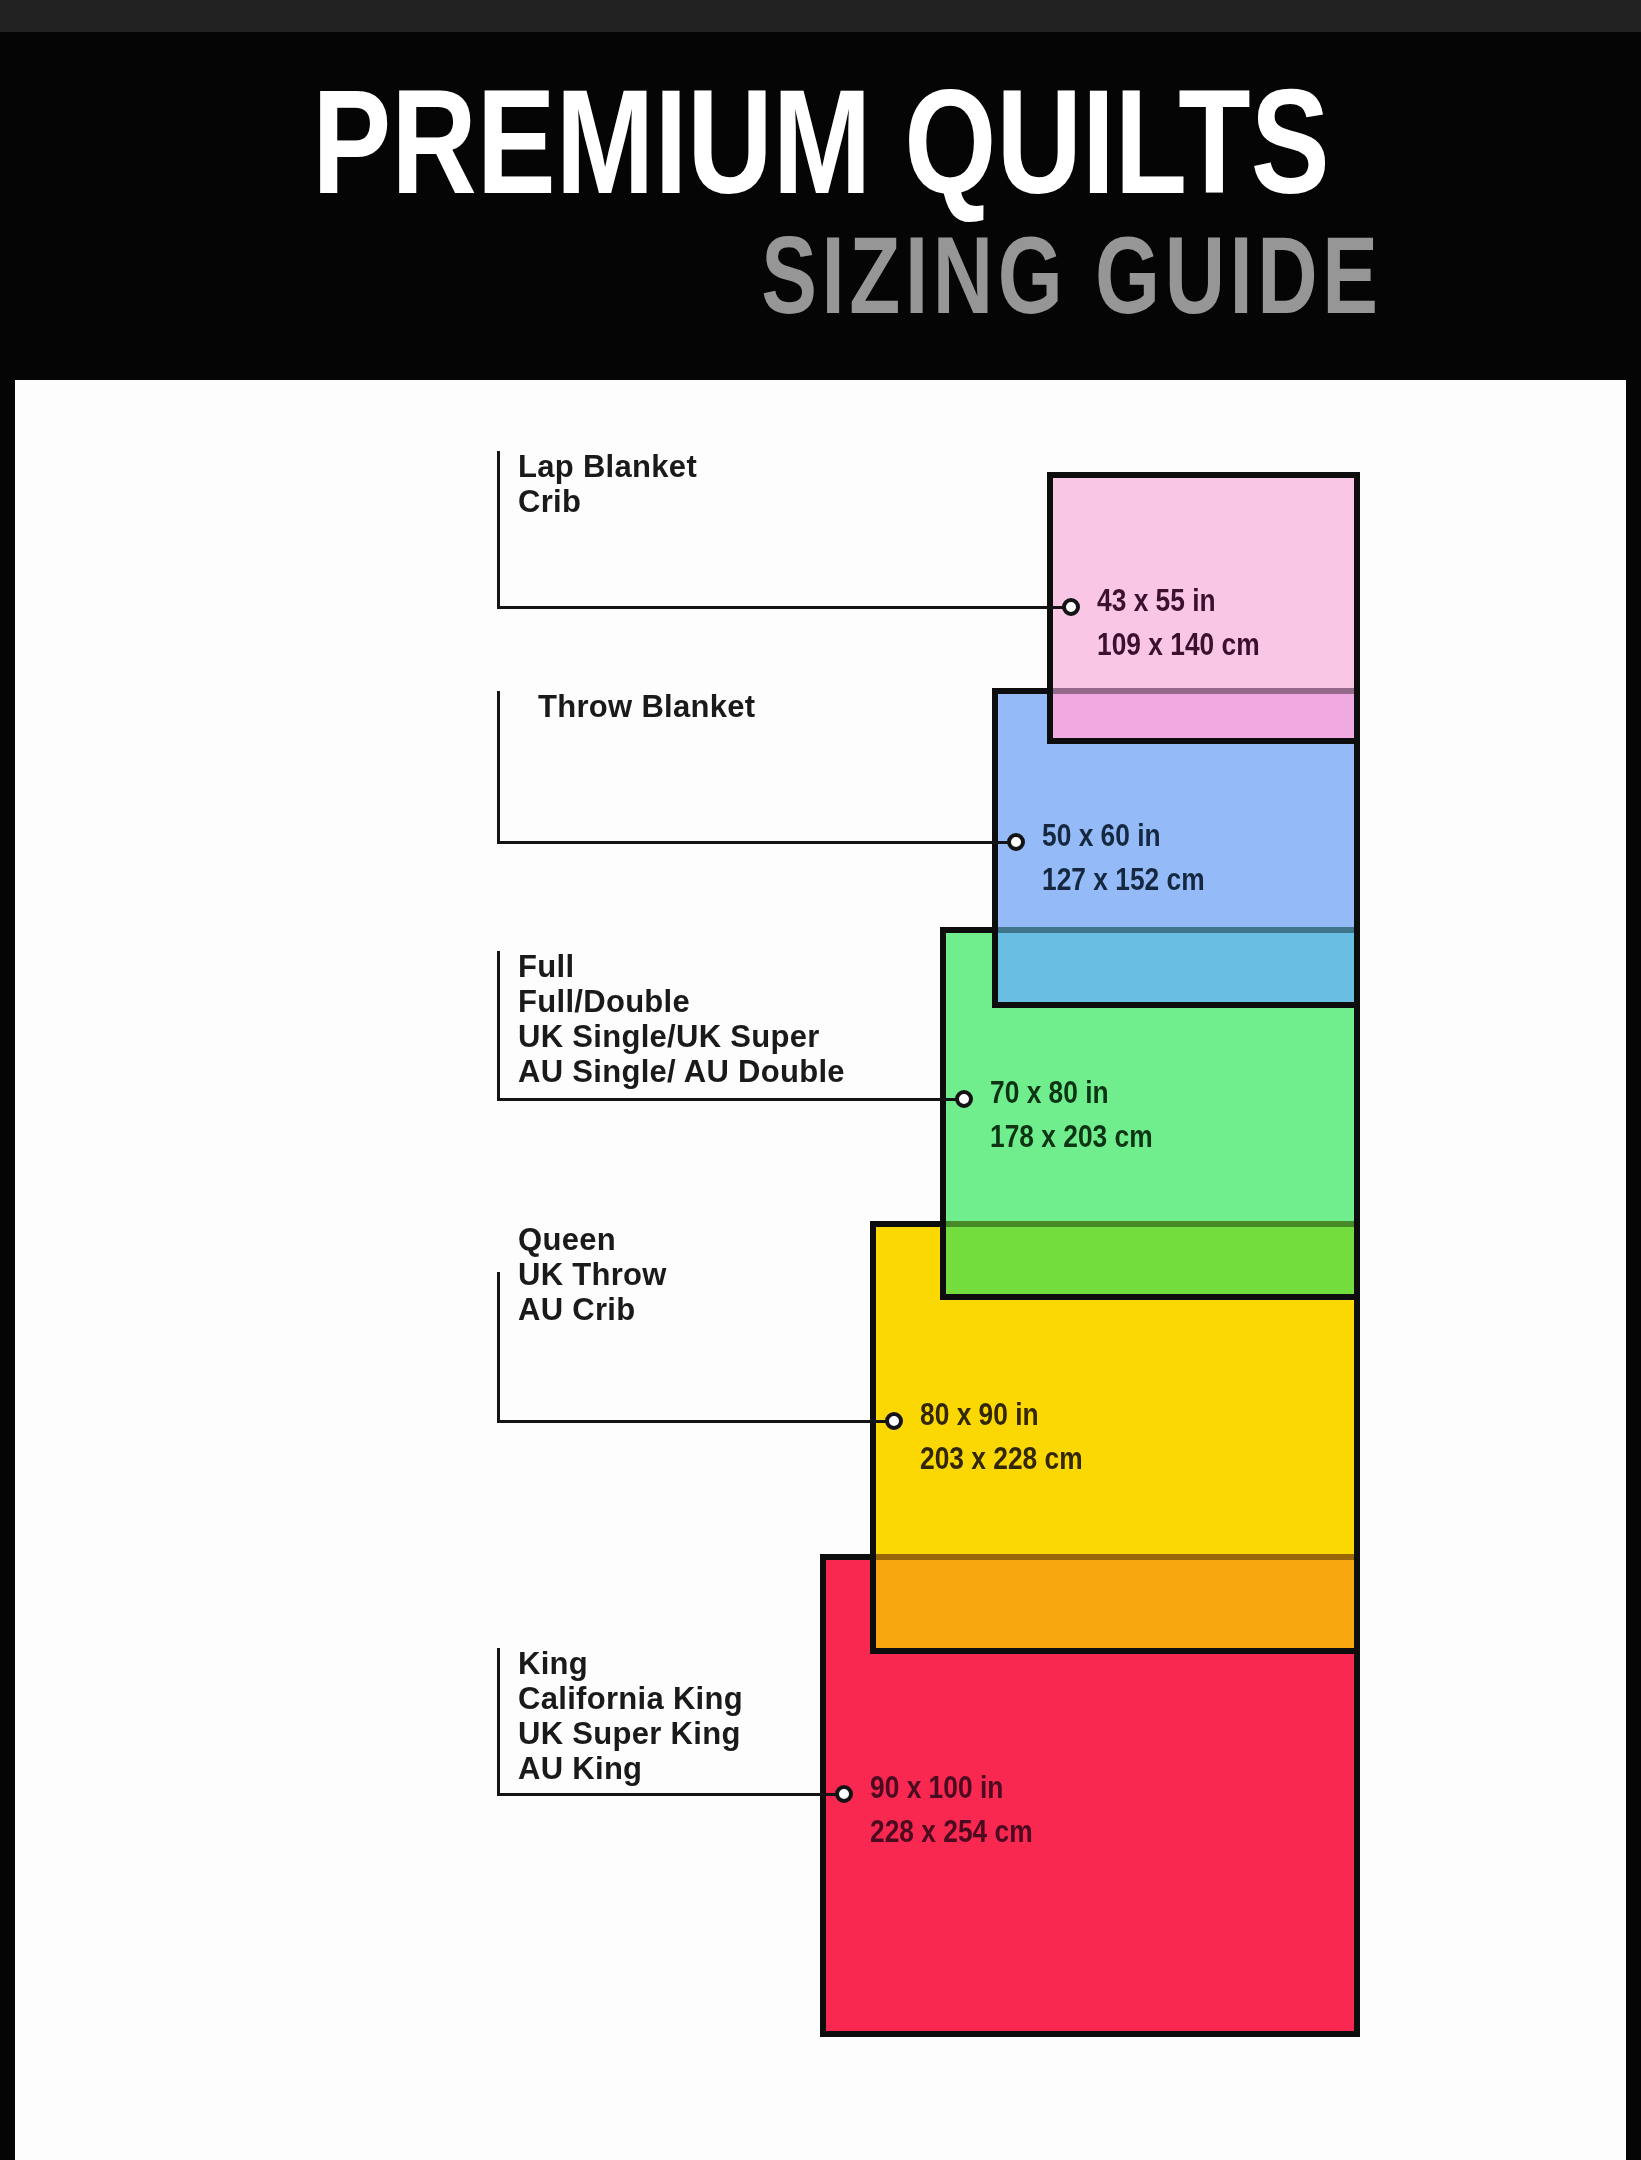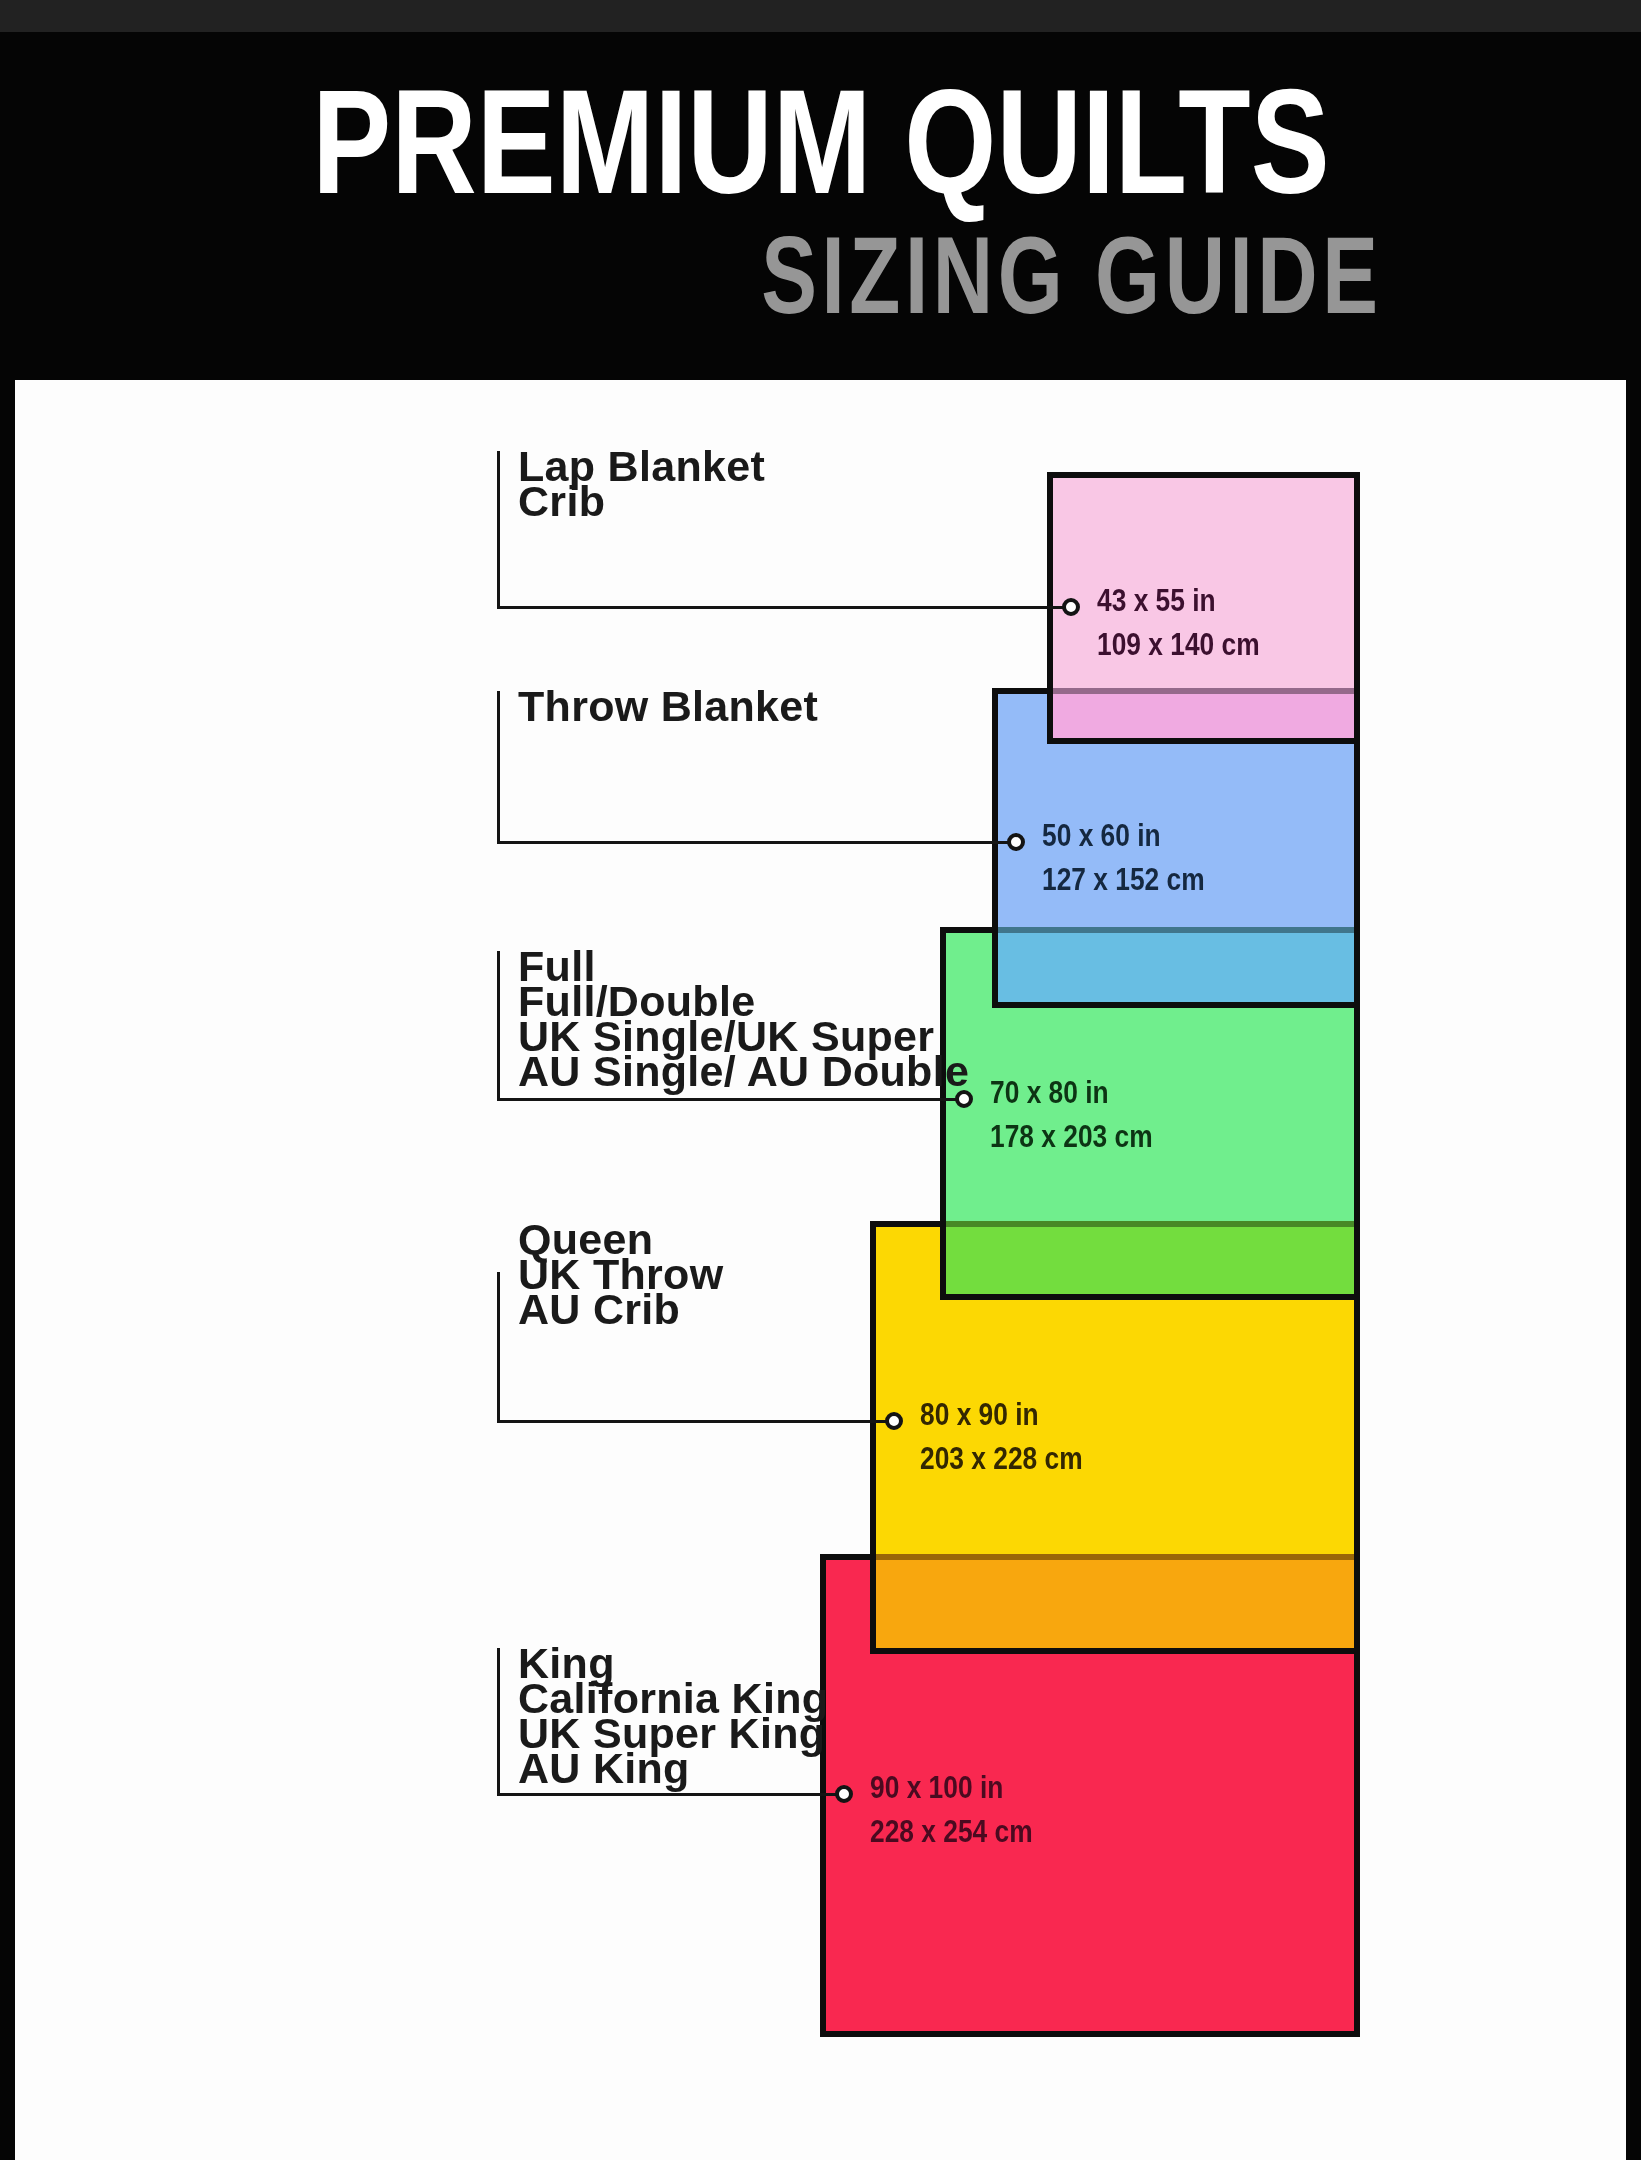--- a/index.html
+++ b/index.html
@@ -9,21 +9,21 @@
   .title{position:absolute;top:36px;left:50%;transform:translateX(-50%) scaleX(.80);
          font-size:148px;font-weight:bold;line-height:1;white-space:nowrap;color:#fff;}
   .subtitle{position:absolute;top:188px;right:258px;transform:scaleX(.76);transform-origin:right center;
          font-size:110px;font-weight:bold;letter-spacing:6px;line-height:1;white-space:nowrap;color:#969696;}
   .rect{position:absolute;border:6px solid #0d0d0d;box-sizing:border-box;}
   .strip{position:absolute;}
   .dimline{height:6px;width:100%;background:rgba(0,0,0,0.38);}
   .hline,.vline{position:absolute;background:#141414;}
   .dot{position:absolute;width:18px;height:18px;border:4px solid #141414;border-radius:50%;
        background:#fff;box-sizing:border-box;}
-  .lbl{position:absolute;font-size:43px;line-height:35px;font-weight:bold;letter-spacing:.3px;
+  .lbl{position:absolute;font-size:31px;line-height:35px;font-weight:bold;letter-spacing:.3px;
        color:#1a1a1a;white-space:nowrap;}
   .dims{position:absolute;font-size:31px;line-height:44px;font-weight:bold;white-space:nowrap;
         transform:scaleX(.85);transform-origin:left top;}
 </style>
 </head>
 <body>
 
 <div class="page">
   <div class="panel"></div>
   <div class="title">PREMIUM QUILTS</div>
@@ -44,21 +44,21 @@
         <div>43 x 55 in</div>
         <div>109 x 140 cm</div>
       </div>
       <div class="rect" style="left: 992px; top: 656px; width: 368px; height: 320px; background: rgb(148, 187, 248); z-index: 40; position: absolute;"></div>
       <div class="strip" style="left: 998px; top: 895px; width: 356px; height: 75px; background: rgb(104, 190, 227); z-index: 60;">
         <div class="dimline"></div>
       </div>
       <div class="vline" style="left: 497px; top: 659px; width: 3px; height: 153px; z-index: 90;"></div>
       <div class="hline" style="left: 497px; top: 809px; width: 511px; height: 3px; z-index: 90;"></div>
       <div class="dot" style="left: 1007px; top: 801px; z-index: 95;"></div>
-      <div class="lbl" style="left: 518px; top: 657px; z-index: 90;">
+      <div class="lbl" style="left: 538px; top: 657px; z-index: 90;">
         <div>Throw Blanket</div>
       </div>
       <div class="dims" style="left: 1042px; top: 782px; color: rgb(21, 40, 64); z-index: 95;">
         <div>50 x 60 in</div>
         <div>127 x 152 cm</div>
       </div>
       <div class="rect" style="left: 940px; top: 895px; width: 420px; height: 373px; background: rgb(112, 238, 141); z-index: 30; position: absolute;"></div>
       <div class="strip" style="left: 946px; top: 1189px; width: 408px; height: 73px; background: rgb(115, 221, 62); z-index: 60;">
         <div class="dimline"></div>
       </div>

